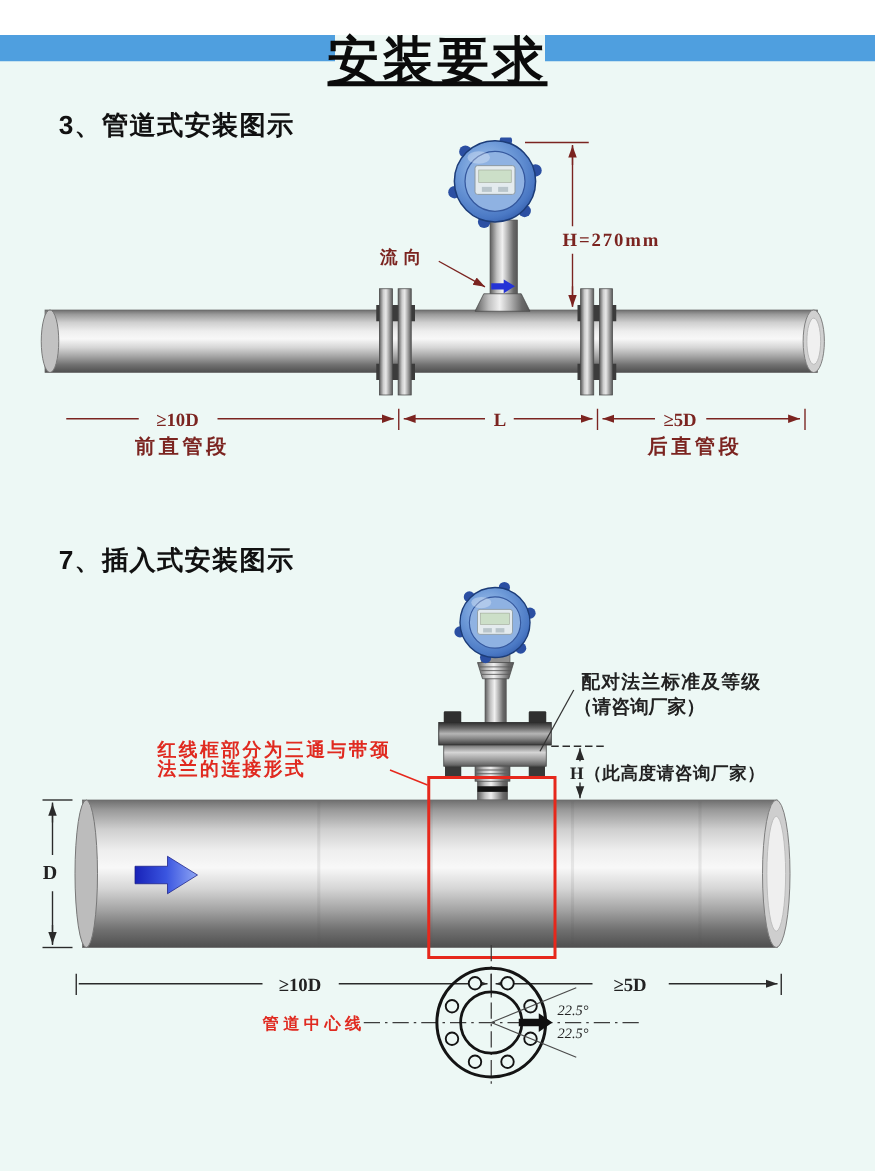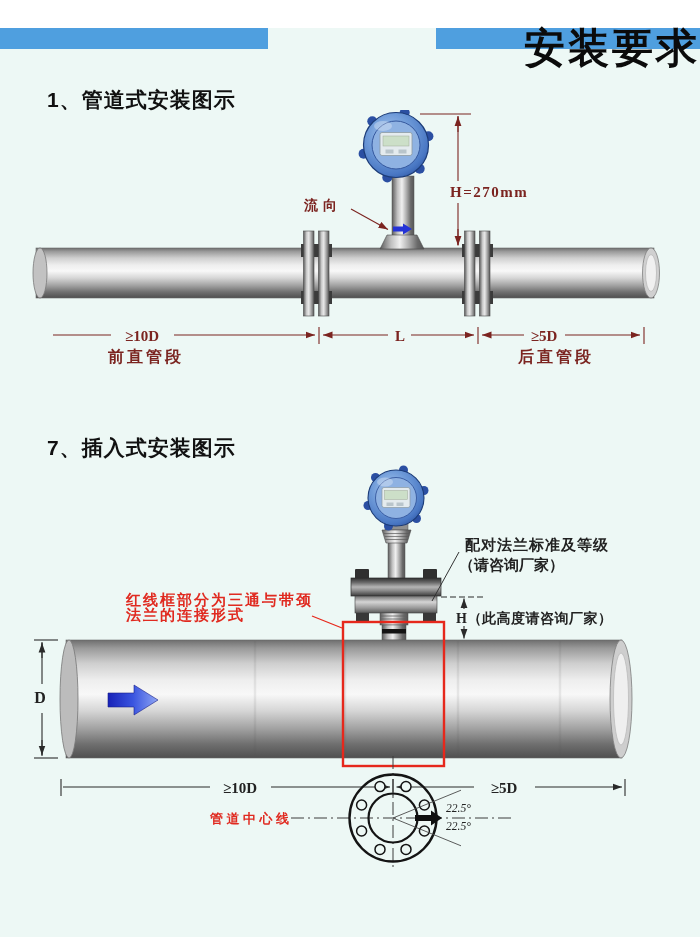--- a/index.html
+++ b/index.html
@@ -3,43 +3,43 @@
 <meta charset="utf-8">
 <style>
   html,body{margin:0;padding:0;}
   #page{position:relative;width:700px;height:937px;background:#edf8f5;overflow:hidden;
         font-family:"Liberation Sans",sans-serif;}
   .abs{position:absolute;}
   #top-strip{left:0;top:0;width:700px;height:28px;background:#ffffff;}
   .hbar{top:28px;height:21px;background:#4f9fdf;}
   #bar-left{left:0;width:268px;}
   #bar-right{left:436px;width:264px;}
-  #main-title{left:0;top:25px;width:700px;text-align:right;font-size:41px;line-height:46px;
-      font-weight:bold;color:#0b0b0b;letter-spacing:3px;}
+  #main-title{left:0;top:25px;width:700px;text-align:center;font-size:41px;line-height:46px;
+      font-weight:bold;color:#0b0b0b;letter-spacing:3px;text-decoration:underline;}
   .sec-heading{font-size:21px;font-weight:bold;color:#111;letter-spacing:1px;}
   #h1{left:47px;top:86px;}
   #h2{left:47px;top:434px;}
   svg{position:absolute;left:0;}
   text{font-family:"Liberation Serif","DejaVu Serif",serif;}
   .t-maroon{fill:#7b2420;font-weight:bold;}
   .t-black{fill:#222222;font-weight:bold;}
   .t-red{fill:#e02a20;font-weight:bold;}
   .t-it{font-style:italic;font-weight:normal;fill:#222;}
 </style>
 </head>
 <body>
 
 <div id="page">
 
   <div class="abs" id="top-strip"></div>
   <div class="abs hbar" id="bar-left"></div>
   <div class="abs hbar" id="bar-right"></div>
   <div class="abs" id="main-title">安装要求</div>
 
-  <div class="abs sec-heading" id="h1">1、管道式安装图示</div>
+  <div class="abs sec-heading" id="h1">3、管道式安装图示</div>
   <div class="abs sec-heading" id="h2">7、插入式安装图示</div>
 
   <svg style="top:110px;" width="700" height="270" viewBox="0 110 700 270">
     <defs>
       <linearGradient id="pipeG" x1="0" y1="0" x2="0" y2="1">
         <stop offset="0" stop-color="#6e6e6e"></stop>
           <stop offset="0.07" stop-color="#9a9a9a"></stop>
         <stop offset="0.2" stop-color="#cfcfcf"></stop>
           <stop offset="0.34" stop-color="#eeeeee"></stop>
         <stop offset="0.46" stop-color="#f8f8f8"></stop>

